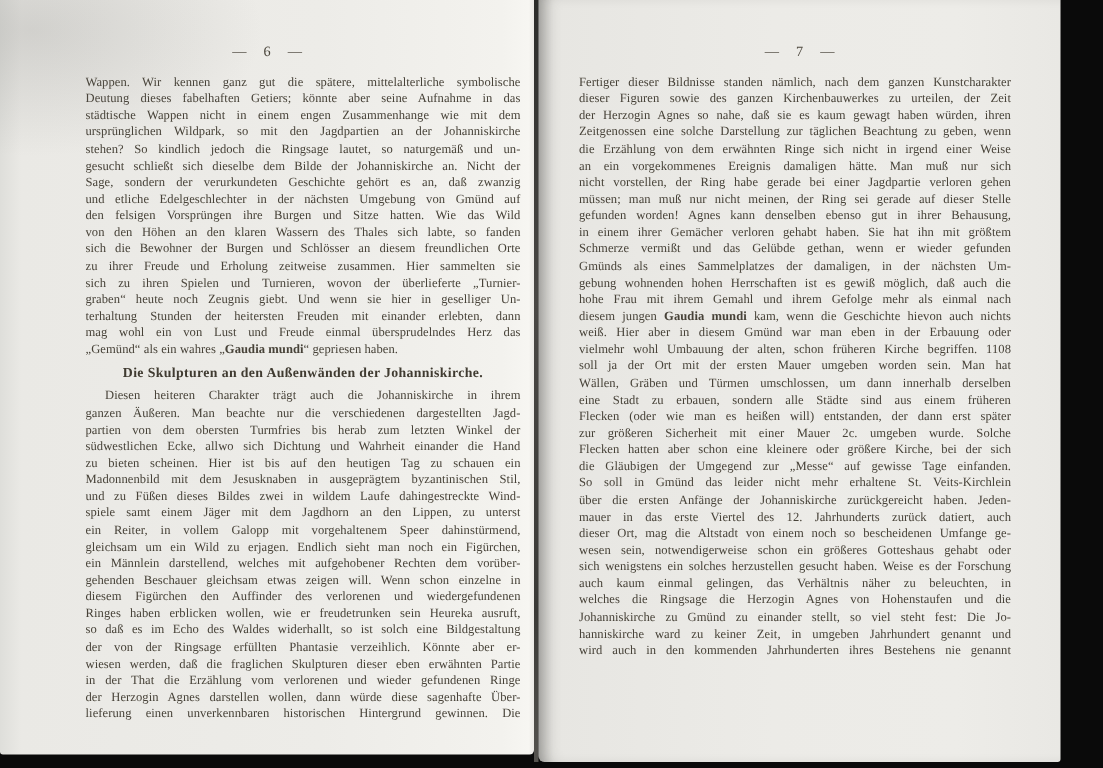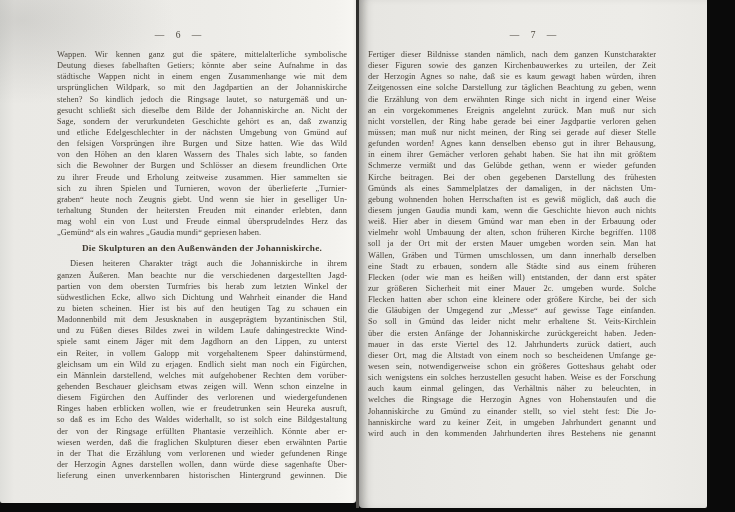--- a/index.html
+++ b/index.html
@@ -42,32 +42,32 @@
     height: 11px; line-height: 11px;
     font-size: 9.5px;
     word-spacing: 9px;
     color: #4b463c;
   }
   .col {
     margin-top: 8px;
     font-size: 8.4px;
   }
   .page.left  .col { margin-left: 57px; width: 290px; }
-  .page.right .col { margin-left: 9px; width: 288px; }
+  .page.right .col { margin-left: 27px; width: 288px; }
 
   .line {
     height: 11.15px; line-height: 11.15px;
     overflow: hidden;
     text-align: justify; text-align-last: justify; text-justify: inter-word;
     letter-spacing: 0.05px;
     white-space: normal;
   }
   .line.no-just { text-align-last: left; }
   .line.indent { text-indent: 13px; }
-  .line b { font-weight: normal; }
+  .line b { font-weight: bold; }
 
   .heading {
     margin: 5px 0 4px 0;
     height: 11px; line-height: 11px;
     text-align: center;
     font-size: 9.2px; font-weight: bold;
     letter-spacing: 0.25px;
     color: #403b31;
   }
 </style>
@@ -128,29 +128,29 @@
 
   <div class="page right">
     <div class="pagenum">— 7 —</div>
     <div class="col">
         <div>
           <div class="line">Fertiger dieser Bildnisse standen nämlich, nach dem ganzen Kunstcharakter</div>
           <div class="line">dieser Figuren sowie des ganzen Kirchenbauwerkes zu urteilen, der Zeit</div>
           <div class="line">der Herzogin Agnes so nahe, daß sie es kaum gewagt haben würden, ihren</div>
           <div class="line">Zeitgenossen eine solche Darstellung zur täglichen Beachtung zu geben, wenn</div>
           <div class="line">die Erzählung von dem erwähnten Ringe sich nicht in irgend einer Weise</div>
-          <div class="line">an ein vorgekommenes Ereignis angelehnt zurück. Man muß nur sich</div>
+          <div class="line">an ein vorgekommenes Ereignis damaligen hätte. Man muß nur sich</div>
           <div class="line">nicht vorstellen, der Ring habe gerade bei einer Jagdpartie verloren gehen</div>
           <div class="line">müssen; man muß nur nicht meinen, der Ring sei gerade auf dieser Stelle</div>
           <div class="line">gefunden worden! Agnes kann denselben ebenso gut in ihrer Behausung,</div>
           <div class="line">in einem ihrer Gemächer verloren gehabt haben. Sie hat ihn mit größtem</div>
           <div class="line">Schmerze vermißt und das Gelübde gethan, wenn er wieder gefunden</div>
-          <div class="line">Kirche beitragen. Bei der oben gegebenen Darstellung des frühesten</div>
           <div class="line">Gmünds als eines Sammelplatzes der damaligen, in der nächsten Um-</div>
           <div class="line">gebung wohnenden hohen Herrschaften ist es gewiß möglich, daß auch die</div>
+          <div class="line">hohe Frau mit ihrem Gemahl und ihrem Gefolge mehr als einmal nach</div>
           <div class="line">diesem jungen <b>Gaudia mundi</b> kam, wenn die Geschichte hievon auch nichts</div>
           <div class="line">weiß. Hier aber in diesem Gmünd war man eben in der Erbauung oder</div>
           <div class="line">vielmehr wohl Umbauung der alten, schon früheren Kirche begriffen. 1108</div>
           <div class="line">soll ja der Ort mit der ersten Mauer umgeben worden sein. Man hat</div>
           <div class="line">Wällen, Gräben und Türmen umschlossen, um dann innerhalb derselben</div>
           <div class="line">eine Stadt zu erbauen, sondern alle Städte sind aus einem früheren</div>
           <div class="line">Flecken (oder wie man es heißen will) entstanden, der dann erst später</div>
           <div class="line">zur größeren Sicherheit mit einer Mauer 2c. umgeben wurde. Solche</div>
           <div class="line">Flecken hatten aber schon eine kleinere oder größere Kirche, bei der sich</div>
           <div class="line">die Gläubigen der Umgegend zur „Messe“ auf gewisse Tage einfanden.</div>

